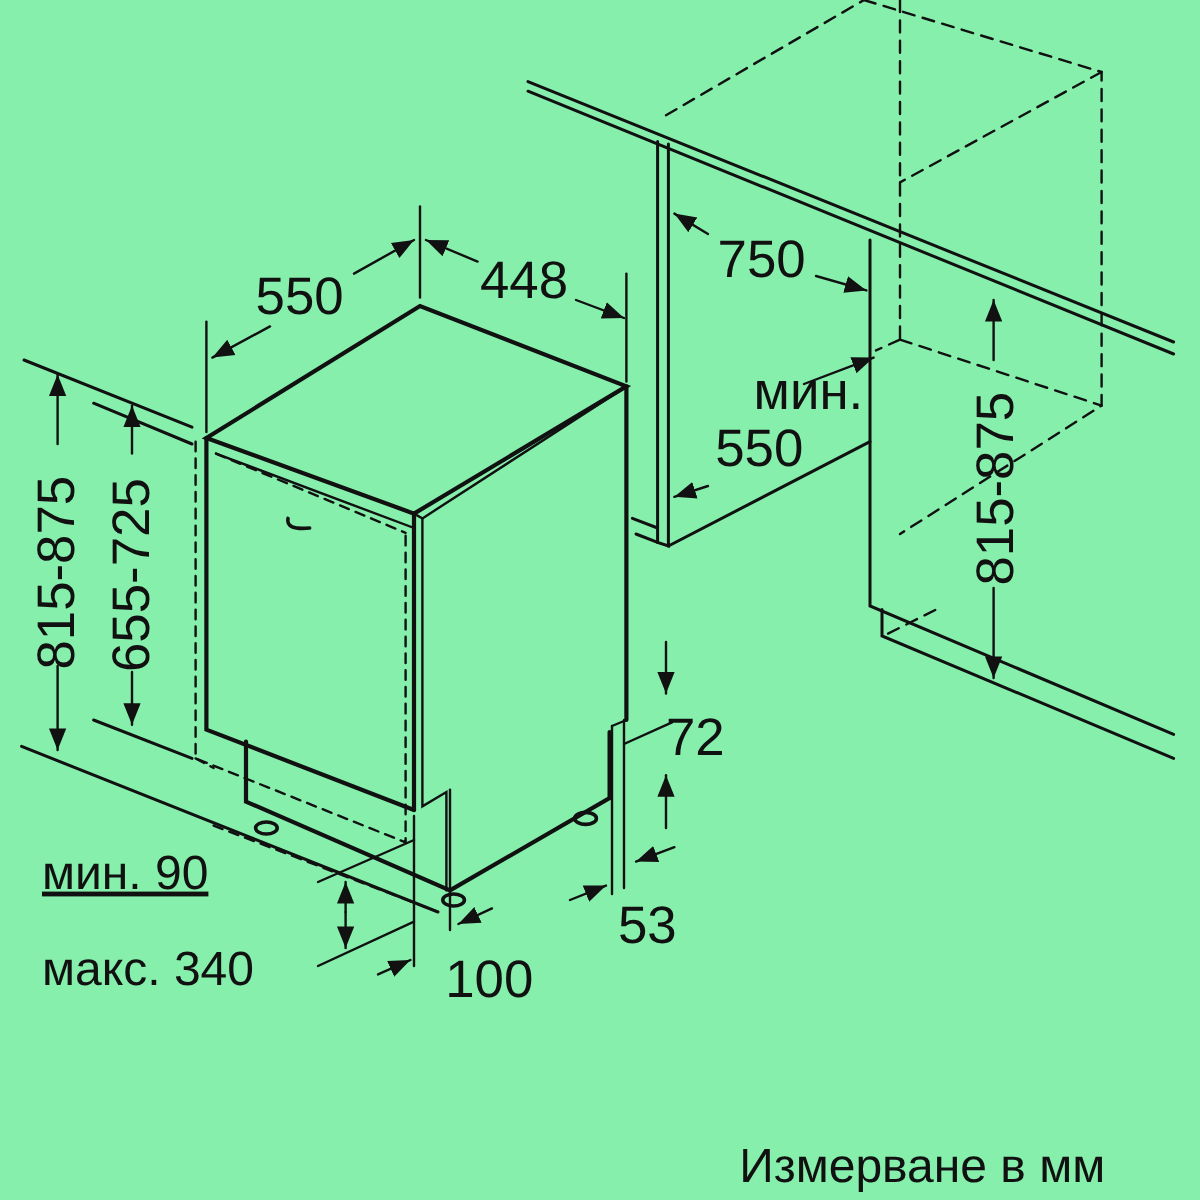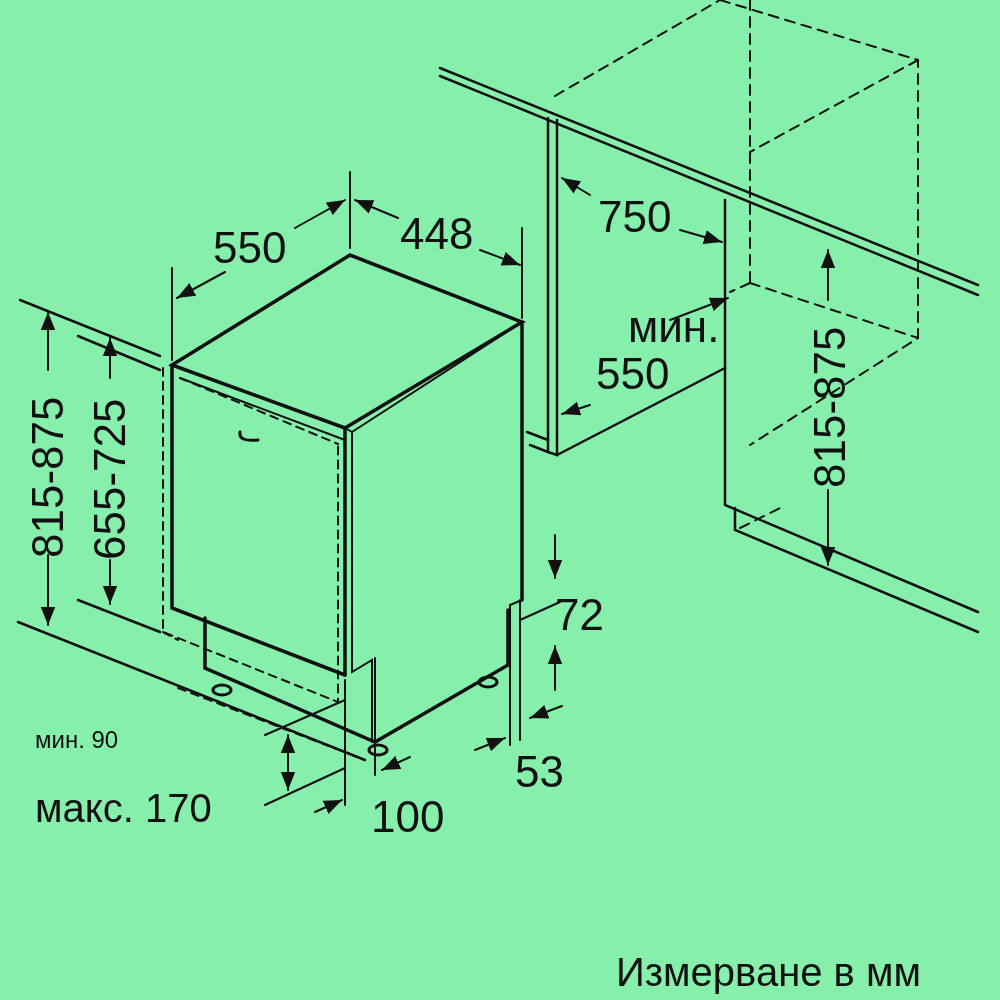--- a/index.html
+++ b/index.html
@@ -120,16 +120,16 @@
 <div class="lbl" style="left:400px;top:212px;">448</div>
 <div class="lbl" style="left:598px;top:195px;">750</div>
 <div class="lbl" style="left:628px;top:305px;">мин.</div>
 <div class="lbl" style="left:596px;top:352px;">550</div>
 <div class="lbl vert" style="left:808px;top:488px;">815-875</div>
 <div class="lbl vert" style="left:26px;top:558px;">815-875</div>
 <div class="lbl vert" style="left:88px;top:560px;">655-725</div>
 <div class="lbl" style="left:555px;top:593px;">72</div>
 <div class="lbl" style="left:515px;top:750px;">53</div>
 <div class="lbl" style="left:355px;top:795px;margin-left:16px;">100</div>
-<div class="lbl" style="left:35px;top:728px;font-size:24px;">мин. 90</div>
-<div class="lbl" style="left:35px;top:788px;font-size:40px;">макс. 170</div>
+<div class="lbl" style="left:35px;top:708px;font-size:40px;text-decoration:underline;">мин. 90</div>
+<div class="lbl" style="left:35px;top:788px;font-size:40px;">макс. 340</div>
 <div class="lbl foot" style="left:616px;top:952px;">Измерване в мм</div>
 </div>
 
 </body></html>

